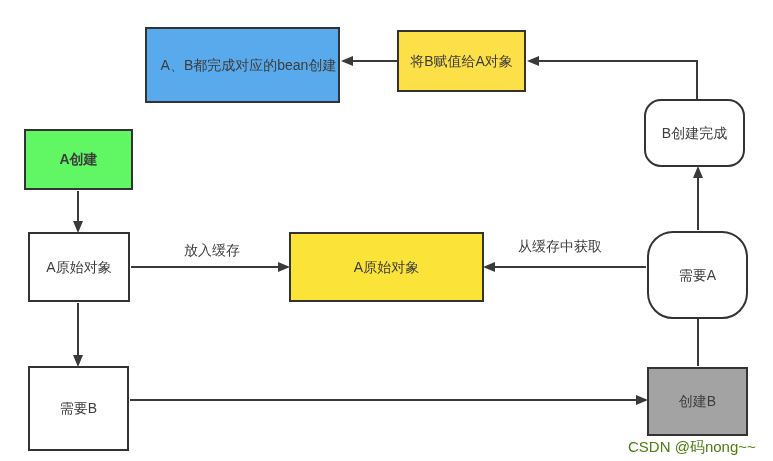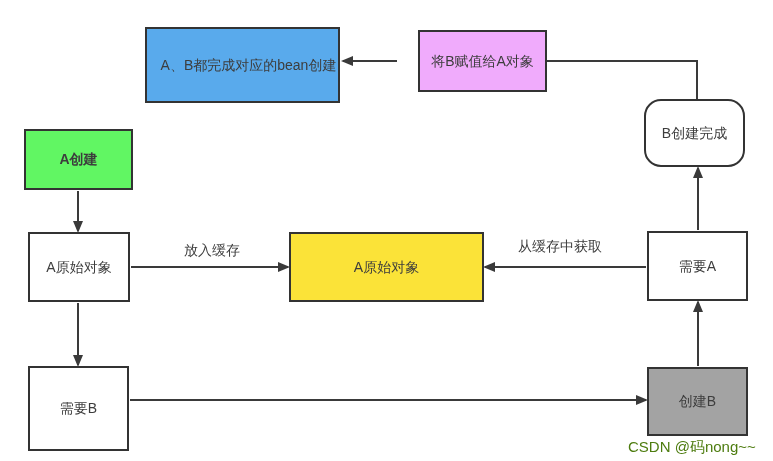--- a/index.html
+++ b/index.html
@@ -75,41 +75,41 @@
     <line x1="698" y1="230" x2="698" y2="168" marker-end="url(#arr)"></line>
     <line x1="78" y1="303" x2="78" y2="365" marker-end="url(#arr)"></line>
     <line x1="130" y1="400" x2="646" y2="400" marker-end="url(#arr)"></line>
     <line x1="698" y1="366" x2="698" y2="302" marker-end="url(#arr)"></line>
   </svg>
 
   <div class="node" style="left: 145px; top: 27px; width: 195px; height: 76px; background-color: rgb(89, 170, 236); padding-left: 12px;">
     <span>A、B都完成对应的bean创建</span>
   </div>
 
-  <div class="node" style="left: 418px; top: 30px; width: 129px; height: 62px; background-color: #f0abfc;">
+  <div class="node" style="left: 397px; top: 30px; width: 129px; height: 62px; background-color: #fde047;">
     <span>将B赋值给A对象</span>
   </div>
 
   <div class="node" style="left: 644px; top: 99px; width: 101px; height: 68px; background-color: rgb(255, 255, 255); border-radius: 17px;">
     <span>B创建完成</span>
   </div>
 
   <div class="node" style="left: 24px; top: 129px; width: 109px; height: 61px; background-color: rgb(97, 246, 99); font-weight: bold;">
     <span>A创建</span>
   </div>
 
   <div class="node" style="left: 28px; top: 232px; width: 102px; height: 70px; background-color: rgb(255, 255, 255);">
     <span>A原始对象</span>
   </div>
 
   <div class="node" style="left: 289px; top: 232px; width: 195px; height: 70px; background-color: rgb(251, 227, 56);">
     <span>A原始对象</span>
   </div>
 
-  <div class="node" style="left: 647px; top: 231px; width: 101px; height: 70px; background-color: rgb(255, 255, 255);">
+  <div class="node" style="left: 647px; top: 231px; width: 101px; height: 88px; background-color: rgb(255, 255, 255); border-radius: 26px;">
     <span>需要A</span>
   </div>
 
   <div class="node" style="left: 28px; top: 366px; width: 101px; height: 85px; background-color: rgb(255, 255, 255);">
     <span>需要B</span>
   </div>
 
   <div class="node" style="left: 647px; top: 367px; width: 101px; height: 69px; background-color: #a3a3a3;">
     <span>创建B</span>
   </div>

